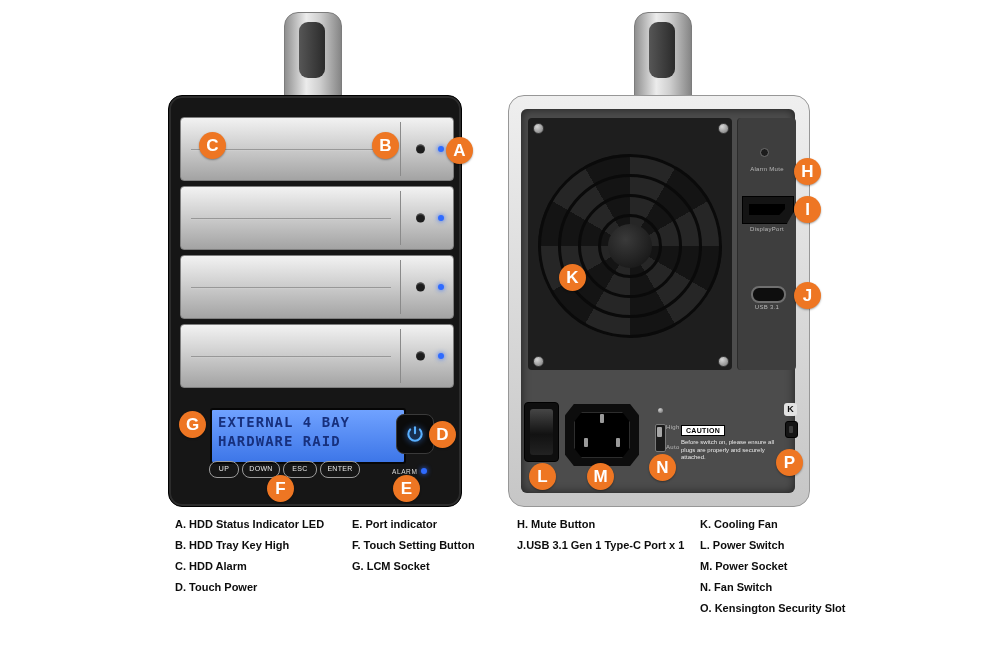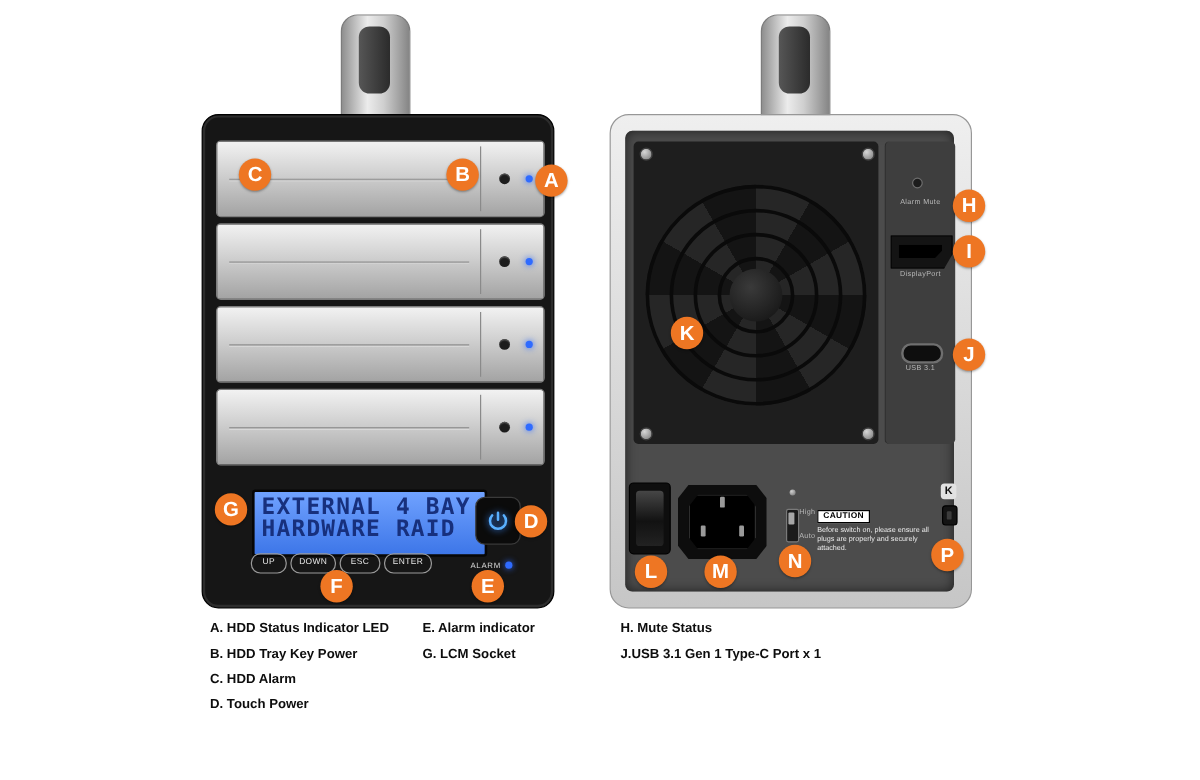--- a/index.html
+++ b/index.html
@@ -25,21 +25,21 @@
   .tray .groove{position:absolute;left:10px;right:62px;top:50%;height:2px;
           background:linear-gradient(180deg,#7d7d7d,#e8e8e8);}
   .tray .divider{position:absolute;right:52px;top:4px;bottom:4px;width:1px;background:#8a8a8a;}
   .tray .lock{position:absolute;right:28px;top:50%;transform:translateY(-50%);width:9px;height:9px;
           border-radius:50%;background:#1d1d1d;box-shadow:inset 0 1px 1px #5a5a5a;}
   .tray .led{position:absolute;right:9px;top:50%;transform:translateY(-50%);width:6px;height:6px;
           border-radius:50%;background:#2f6bff;box-shadow:0 0 5px #2f6bff;}
 
   .lcd{position:absolute;left:210px;top:408px;width:180px;height:46px;z-index:4;
        background:linear-gradient(180deg,#70a2ff,#3d76e8);border:2px solid #060606;border-radius:3px;
-       color:#17307d;font-family:"DejaVu Sans Mono", monospace;font-weight:bold;font-size:19px;
+       color:#17307d;font-family:"DejaVu Sans Mono", monospace;font-weight:bold;font-size:14px;
        line-height:19px;padding:3px 6px;letter-spacing:1px;white-space:nowrap;overflow:hidden;}
 
   .power-btn{position:absolute;left:396px;top:414px;width:36px;height:38px;z-index:4;border-radius:8px;
        background:#0b0b0b;border:1px solid #3a3a3a;display:flex;align-items:center;justify-content:center;}
   .power-btn svg{filter:drop-shadow(0 0 3px #3b8bff);}
 
   .pbtn{position:absolute;top:461px;height:15px;z-index:4;border:1px solid #9a9a9a;border-radius:8px;
        color:#e6e6e6;font-size:7px;line-height:14px;text-align:center;letter-spacing:.3px;}
   .alarm-label{position:absolute;left:392px;top:468px;z-index:4;color:#dcdcdc;font-size:6.5px;letter-spacing:.6px;}
   .alarm-led{position:absolute;left:421px;top:468px;z-index:4;width:6px;height:6px;border-radius:50%;
@@ -227,26 +227,34 @@
   <div class="callout" style="left:794px;top:196px;">I</div>
   <div class="callout" style="left:794px;top:282px;">J</div>
   <div class="callout" style="left:559px;top:264px;">K</div>
   <div class="callout" style="left:529px;top:463px;">L</div>
   <div class="callout" style="left:587px;top:463px;">M</div>
   <div class="callout" style="left:649px;top:454px;">N</div>
   <div class="callout" style="left:776px;top:449px;">P</div>
 
   <div class="legend-col" style="left:175px;">
     <div>A. HDD Status Indicator LED</div>
-    <div>B. HDD Tray Key Power</div>
+    <div>B. HDD Tray Key High</div>
     <div>C. HDD Alarm</div>
     <div>D. Touch Power</div>
   </div>
   <div class="legend-col" style="left:352px;">
-    <div>E. Alarm indicator</div>
+    <div>E. Port indicator</div>
+    <div>F. Touch Setting Button</div>
     <div>G. LCM Socket</div>
   </div>
   <div class="legend-col" style="left:517px;">
-    <div>H. Mute Status</div>
+    <div>H. Mute Button</div>
     <div>J.USB 3.1 Gen 1 Type-C Port x 1</div>
   </div>
+  <div class="legend-col" style="left:700px;">
+    <div>K. Cooling Fan</div>
+    <div>L. Power Switch</div>
+    <div>M. Power Socket</div>
+    <div>N. Fan Switch</div>
+    <div>O. Kensington Security Slot</div>
+  </div>
 
 </div>
 
 </body></html>

